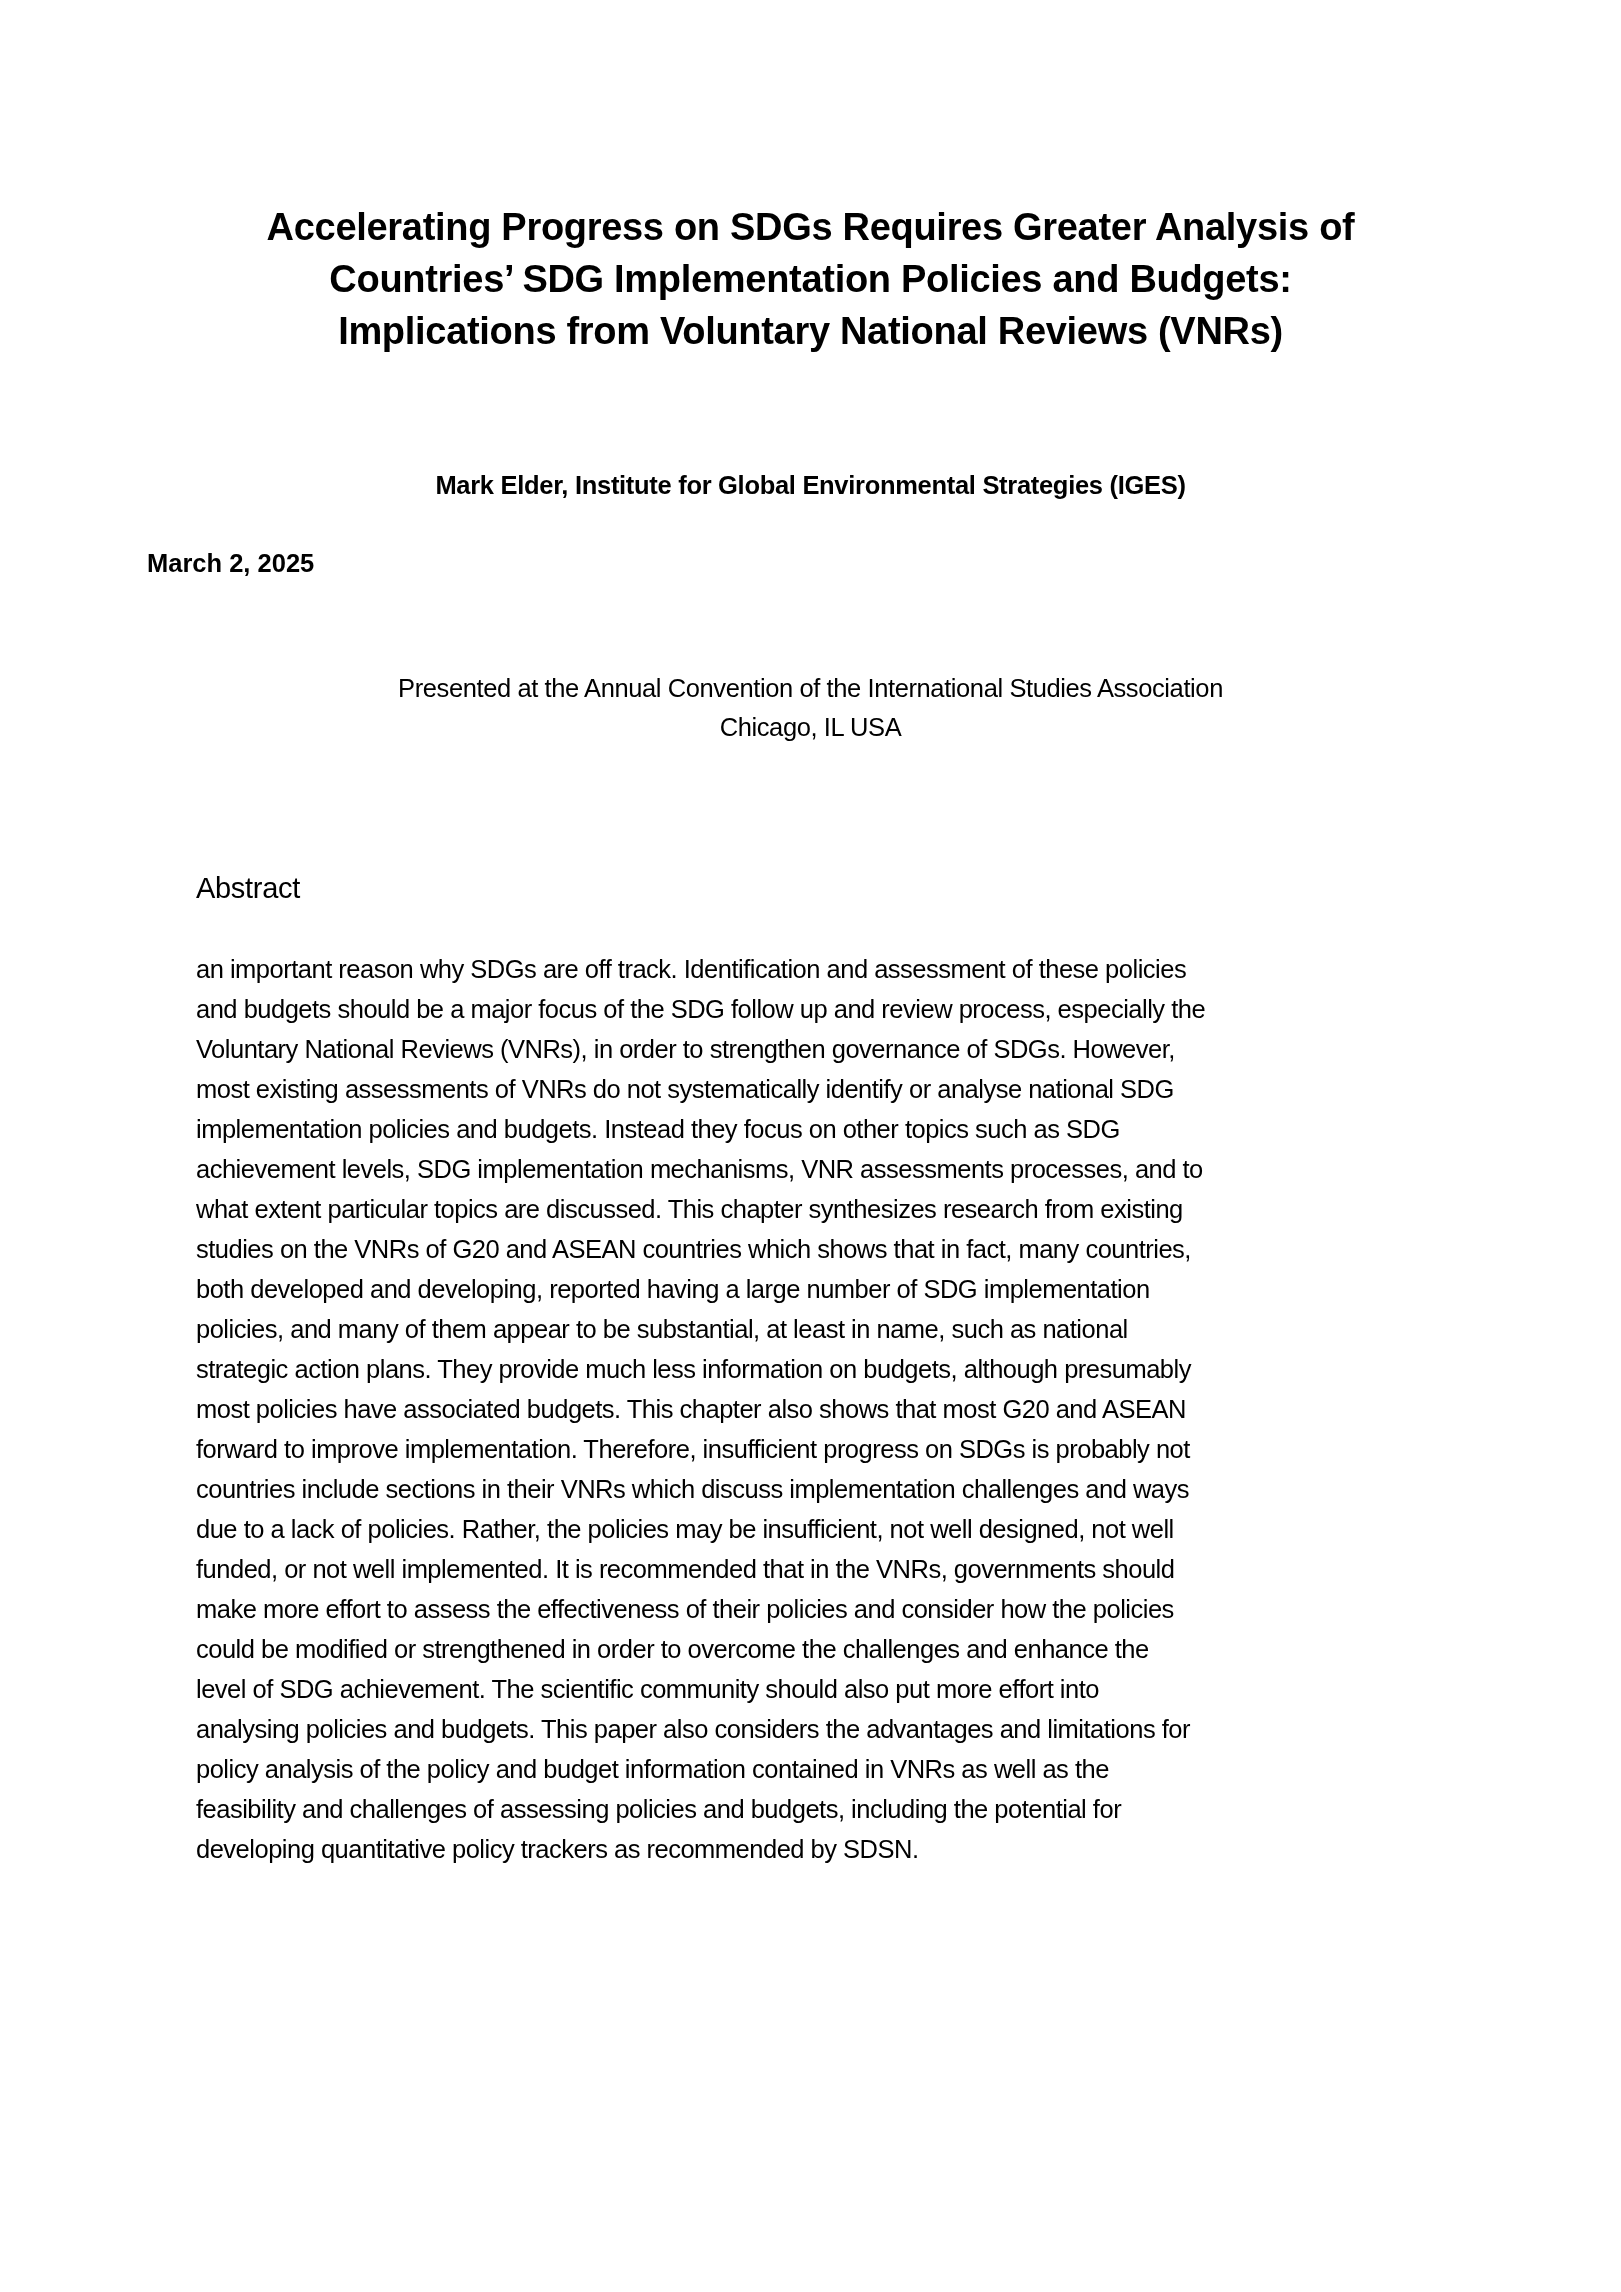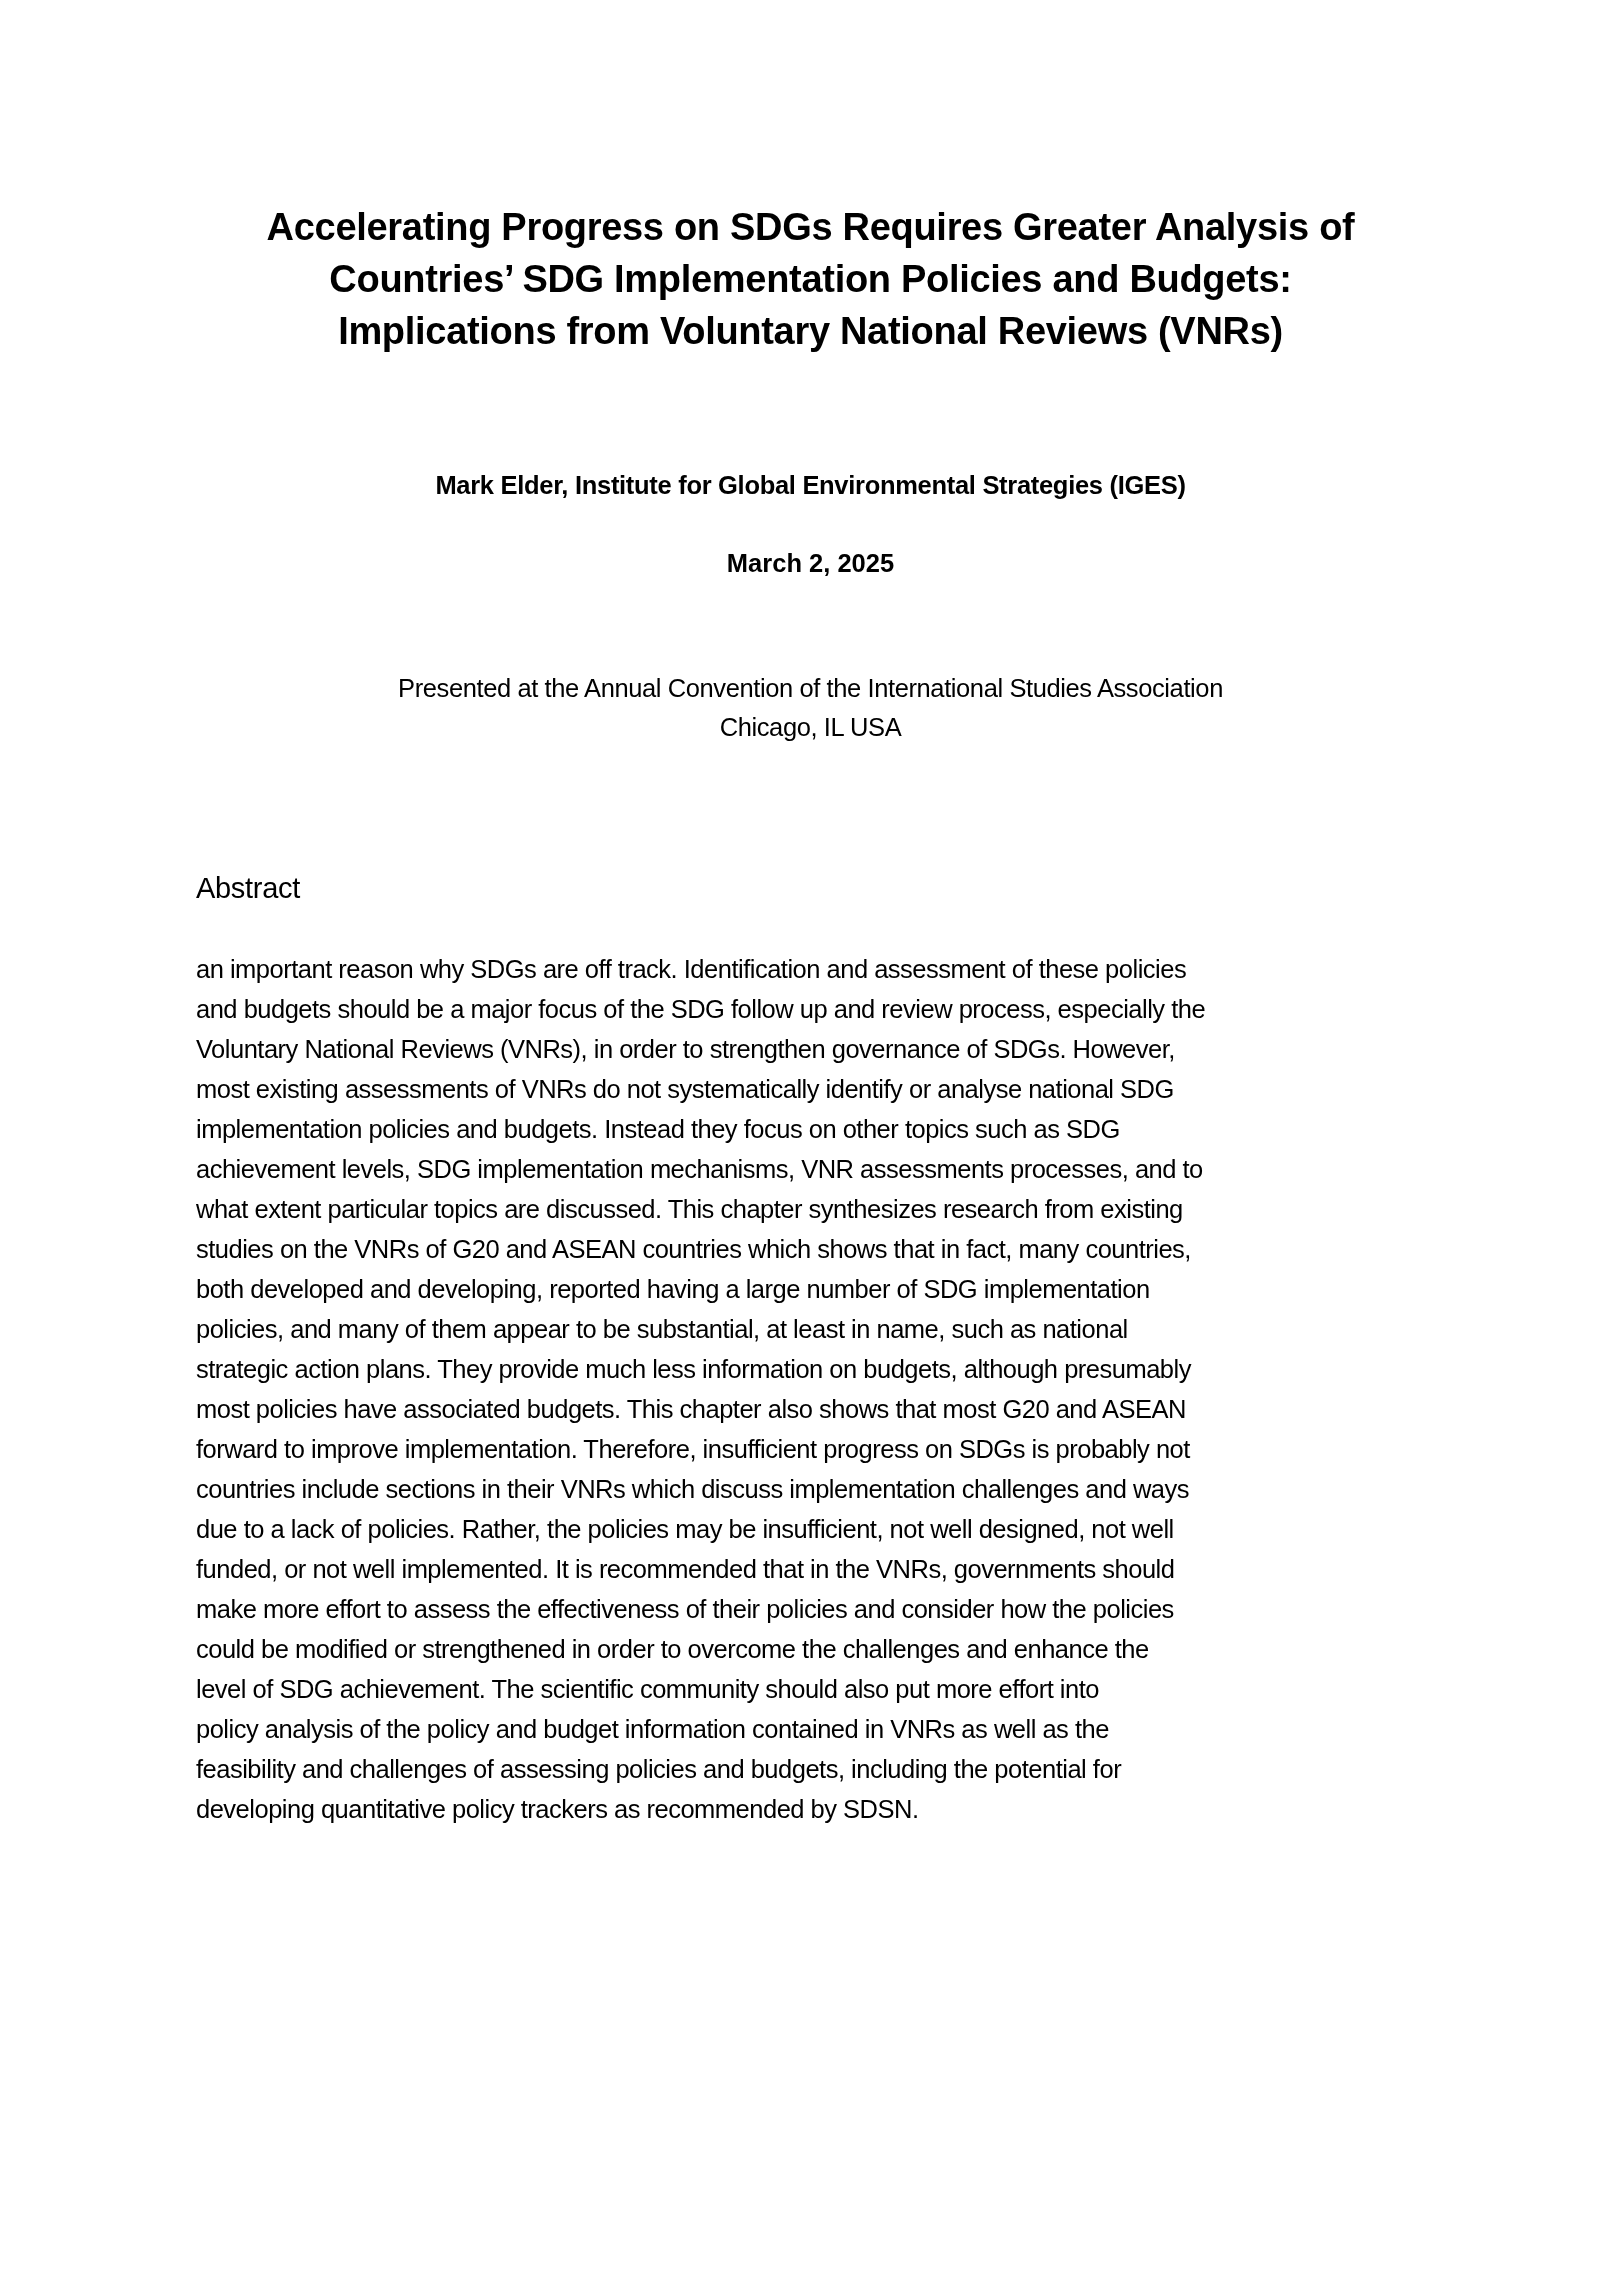--- a/index.html
+++ b/index.html
@@ -4,21 +4,21 @@
 <style>
   html, body { margin: 0; padding: 0; background: #ffffff; }
   body { width: 1621px; height: 2293px; position: relative; overflow: hidden;
          font-family: "Liberation Sans", "DejaVu Sans", sans-serif; color: #000; }
   .title { position: absolute; left: 147px; width: 1327px; top: 201px;
            text-align: center; font-weight: bold; font-size: 38px; line-height: 52px; letter-spacing: -0.3px; }
   .title div { white-space: nowrap; }
   .author { position: absolute; left: 147px; width: 1327px; top: 469px;
             text-align: center; font-weight: bold; font-size: 25.5px; line-height: 33px; letter-spacing: -0.3px; }
   .date { position: absolute; left: 147px; width: 1327px; top: 547px;
-          text-align: center; font-weight: bold; font-size: 25.5px; line-height: 33px; }
+          font-weight: bold; font-size: 25.5px; line-height: 33px; }
   .venue { position: absolute; left: 147px; width: 1327px; top: 669px;
            text-align: center; font-size: 25.5px; line-height: 39px; letter-spacing: -0.4px; }
   .venue div { white-space: nowrap; }
   .abstract-heading { position: absolute; left: 196px; top: 872px;
                       font-weight: normal; font-size: 29px; line-height: 33px; letter-spacing: -0.3px; }
   .abstract-body { position: absolute; left: 196px; top: 949px; width: 1294px;
                    font-size: 25.5px; line-height: 40px; letter-spacing: -0.5px; }
   .abstract-body div { white-space: nowrap; }
 </style>
 </head>
@@ -54,17 +54,18 @@
   <div>policies, and many of them appear to be substantial, at least in name, such as national</div>
   <div>strategic action plans. They provide much less information on budgets, although presumably</div>
   <div>most policies have associated budgets. This chapter also shows that most G20 and ASEAN</div>
   <div>forward to improve implementation. Therefore, insufficient progress on SDGs is probably not</div>
   <div>countries include sections in their VNRs which discuss implementation challenges and ways</div>
   <div>due to a lack of policies. Rather, the policies may be insufficient, not well designed, not well</div>
   <div>funded, or not well implemented. It is recommended that in the VNRs, governments should</div>
   <div>make more effort to assess the effectiveness of their policies and consider how the policies</div>
   <div>could be modified or strengthened in order to overcome the challenges and enhance the</div>
   <div>level of SDG achievement. The scientific community should also put more effort into</div>
+  <div>analysing policies and budgets. This paper also considers the advantages and limitations for</div>
   <div>policy analysis of the policy and budget information contained in VNRs as well as the</div>
   <div>feasibility and challenges of assessing policies and budgets, including the potential for</div>
   <div>developing quantitative policy trackers as recommended by SDSN.</div>
 </div>
 
 
 </body></html>

